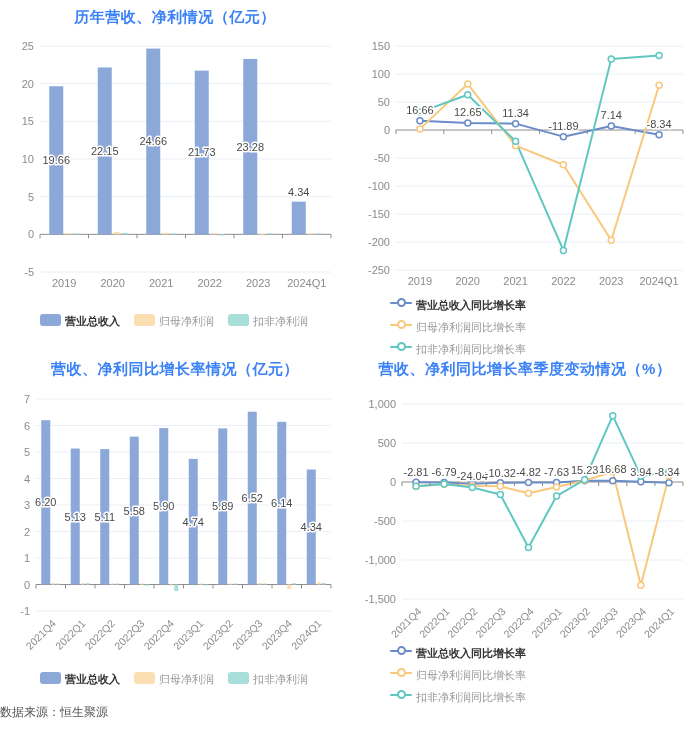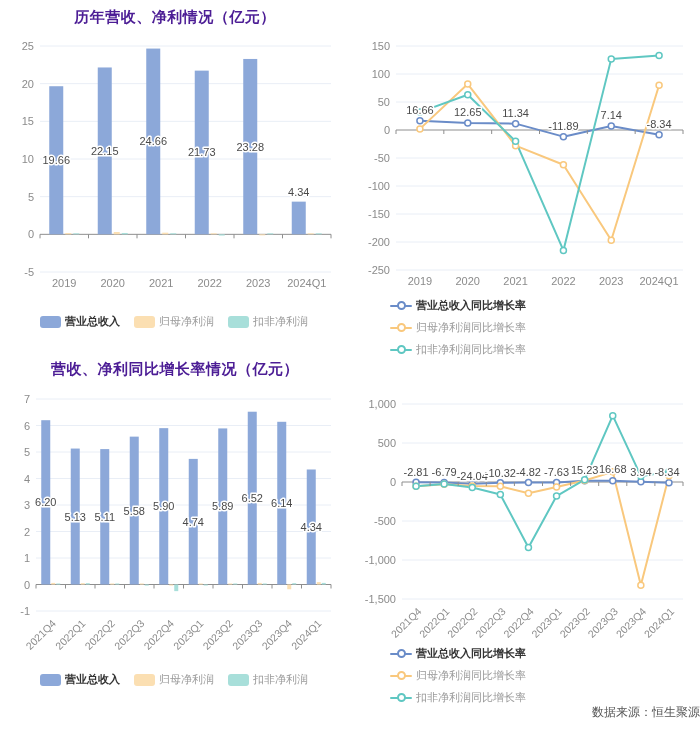--- a/index.html
+++ b/index.html
@@ -1,32 +1,32 @@
 <!DOCTYPE html>
 <html><head>
 <meta charset="utf-8">
 <style>
   html,body{margin:0;padding:0;background:#ffffff;}
   body{width:700px;height:733px;font-family:"Liberation Sans","DejaVu Sans",sans-serif;overflow:hidden;}
   .grid{display:grid;grid-template-columns:350px 350px;grid-template-rows:352px 352px;width:700px;}
   .panel{position:relative;width:350px;height:352px;}
   .chart-title{position:absolute;top:8px;left:0;width:100%;margin:0;text-align:center;
-    font-size:15px;font-weight:700;color:#4c1d95;letter-spacing:0.5px;}
+    font-size:15px;font-weight:700;color:#3b82f6;letter-spacing:0.5px;}
   .plot{position:absolute;top:30px;left:0;}
   .legend{position:absolute;display:flex;flex-wrap:wrap;align-items:center;row-gap:7px;}
   .legend.bars{left:0;right:2px;top:314px;justify-content:center;column-gap:14px;}
   .legend.lines{left:40px;width:280px;column-gap:10px;}
-  .legend-item{display:flex;align-items:center;gap:4px;cursor:pointer;}
+  .legend-item{display:flex;align-items:flex-start;gap:4px;cursor:pointer;}
   .swatch{width:21px;height:12px;border-radius:3px;display:inline-block;}
   .lm{position:relative;width:22px;height:9px;display:inline-block;}
   .lm-line{position:absolute;left:0;right:0;top:3.5px;height:2px;border-radius:1px;}
   .lm-ring{position:absolute;left:6.5px;top:0;width:5px;height:5px;border:2px solid;border-radius:50%;background:#fff;}
   .lg-label{font-size:11px;color:#999;white-space:nowrap;}
   .lg-label.sel{color:#333;font-weight:700;}
-  footer{position:absolute;top:704px;left:0;width:700px;text-align:right;
+  footer{position:absolute;top:704px;left:0;width:700px;text-align:left;
     font-size:12px;color:#555;}
 </style>
 </head>
 <body>
 
 <div class="grid">
 
   <section class="panel">
     <h2 class="chart-title">历年营收、净利情况（亿元）</h2>
     <svg id="svg0" class="plot" width="350" height="280">
@@ -277,20 +277,21 @@
           <span class="lg-label">归母净利润</span>
         </span>
         <span class="legend-item">
           <span class="swatch" style="background: rgb(168, 223, 218);"></span>
           <span class="lg-label">扣非净利润</span>
         </span>
       </div>
   </section>
 
   <section class="panel">
+    <h2 class="chart-title">营收、净利同比增长率季度变动情况（%）</h2>
     <svg id="svg3" class="plot" width="350" height="262">
         <line x1="52" y1="22" x2="333" y2="22" stroke="#e9eef6" stroke-width="1"></line>
         <text x="46" y="26" text-anchor="end" fill="#8b8b8b" font-size="11">1,000</text>
         <line x1="52" y1="61" x2="333" y2="61" stroke="#e9eef6" stroke-width="1"></line>
         <text x="46" y="65" text-anchor="end" fill="#8b8b8b" font-size="11">500</text>
         <text x="46" y="104" text-anchor="end" fill="#8b8b8b" font-size="11">0</text>
         <line x1="52" y1="139" x2="333" y2="139" stroke="#e9eef6" stroke-width="1"></line>
         <text x="46" y="143" text-anchor="end" fill="#8b8b8b" font-size="11">-500</text>
         <line x1="52" y1="178" x2="333" y2="178" stroke="#e9eef6" stroke-width="1"></line>
         <text x="46" y="182" text-anchor="end" fill="#8b8b8b" font-size="11">-1,000</text>

